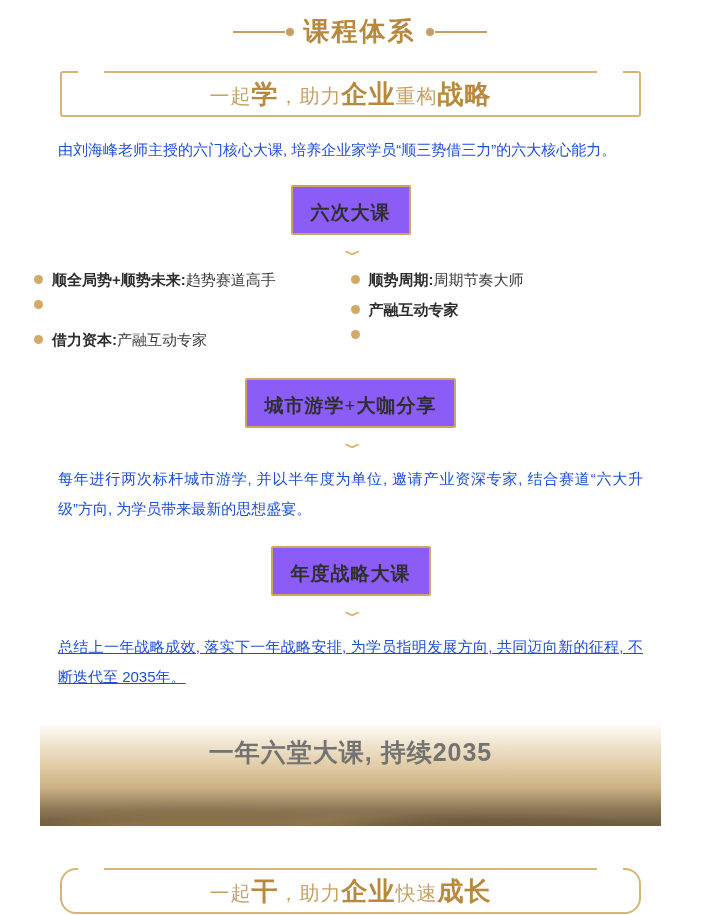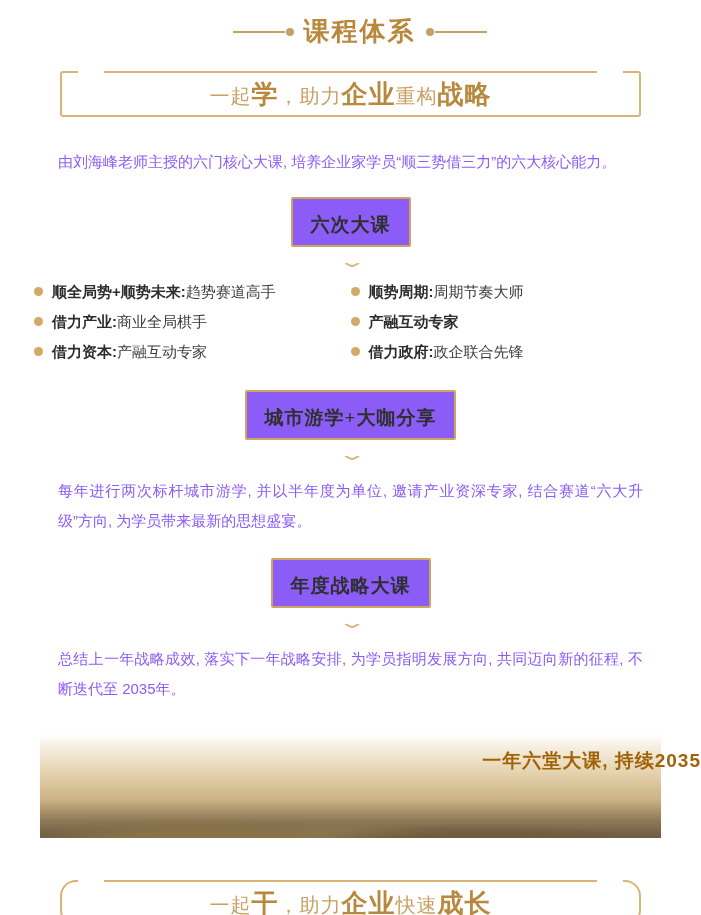--- a/index.html
+++ b/index.html
@@ -81,24 +81,24 @@
     white-space: nowrap;
   }
   .banner-text .big {
     font-size: 26px;
     font-weight: bold;
     color: #b8893d;
   }
 
   
   .para {
-    margin: 30px 58px 0 58px;
+    margin: 18px 58px 0 58px;
     font-size: 15px;
     line-height: 30px;
-    color: #8b5cf6;
+    color: #1d4ed8;
     text-align: justify;
   }
 
   
   .chip-wrap {
     display: flex;
     justify-content: center;
     margin-top: 20px;
   }
   .chip {
@@ -172,24 +172,24 @@
     filter: blur(0.4px);
   }
   .hero-white-bottom {
     position: absolute;
     left: 0; right: 0; bottom: 0; height: 16px;
     background: #ffffff;
   }
   .hero-title {
     position: absolute;
     left: 0; right: 0; top: 14px;
-    text-align: right;
-    font-size: 19px;
-    font-weight: bold;
-    color: #a16207;
+    text-align: center;
+    font-size: 25px;
+    font-weight: bold;
+    color: #737373;
     letter-spacing: 1px;
     z-index: 3;
   }
 
   
   .footer-banner { margin-top: 26px; border-radius: 16px; }
 </style>
 </head>
 <body>
 
@@ -218,51 +218,49 @@
   <div class="bullet">
     <span class="dot"></span>
     <span><span class="strong">顺全局势+顺势未来:</span><span>趋势赛道高手</span></span>
   </div>
   <div class="bullet">
     <span class="dot"></span>
     <span><span class="strong">顺势周期:</span><span>周期节奏大师</span></span>
   </div>
   <div class="bullet">
     <span class="dot"></span>
-    <span><span class="strong">借力产业:</span><span>商业全局棋手</span></span>
   </div>
   <div class="bullet">
     <span class="dot"></span>
     <span><span class="strong">产融互动专家</span><span></span></span>
   </div>
   <div class="bullet">
     <span class="dot"></span>
     <span><span class="strong">借力资本:</span><span>产融互动专家</span></span>
   </div>
   <div class="bullet">
     <span class="dot"></span>
-    <span><span class="strong">借力政府:</span><span>政企联合先锋</span></span>
   </div>
 </div>
 
 <div class="chip-wrap" style="margin-top:28px;font-family:Liberation Serif, serif;">
   <div class="chip">城市游学+大咖分享</div>
 </div>
 <div class="chevron">
     <span>⌄</span>
   </div>
 <div class="para" style="margin-top:16px;">每年进行两次标杆城市游学, 并以半年度为单位, 邀请产业资深专家, 结合赛道“六大升级”方向, 为学员带来最新的思想盛宴。</div>
 
 <div class="chip-wrap" style="margin-top:22px;">
   <div class="chip">年度战略大课</div>
 </div>
 <div class="chevron">
     <span>⌄</span>
   </div>
-<div class="para" style="margin-top:16px;">总结上一年战略成效, 落实下一年战略安排, 为学员指明发展方向, 共同迈向新的征程, 不断迭代至 2035年。</div>
+<div class="para" style="margin-top:16px;text-decoration:underline;">总结上一年战略成效, 落实下一年战略安排, 为学员指明发展方向, 共同迈向新的征程, 不断迭代至 2035年。</div>
 
 <div class="hero">
   <div class="hero-bg"></div>
   <div class="hero-ridge"></div>
   <div class="hero-white-bottom"></div>
   <div class="hero-title">一年六堂大课, 持续2035</div>
 </div>
 
 <div class="banner footer-banner">
   <div class="banner-text">

